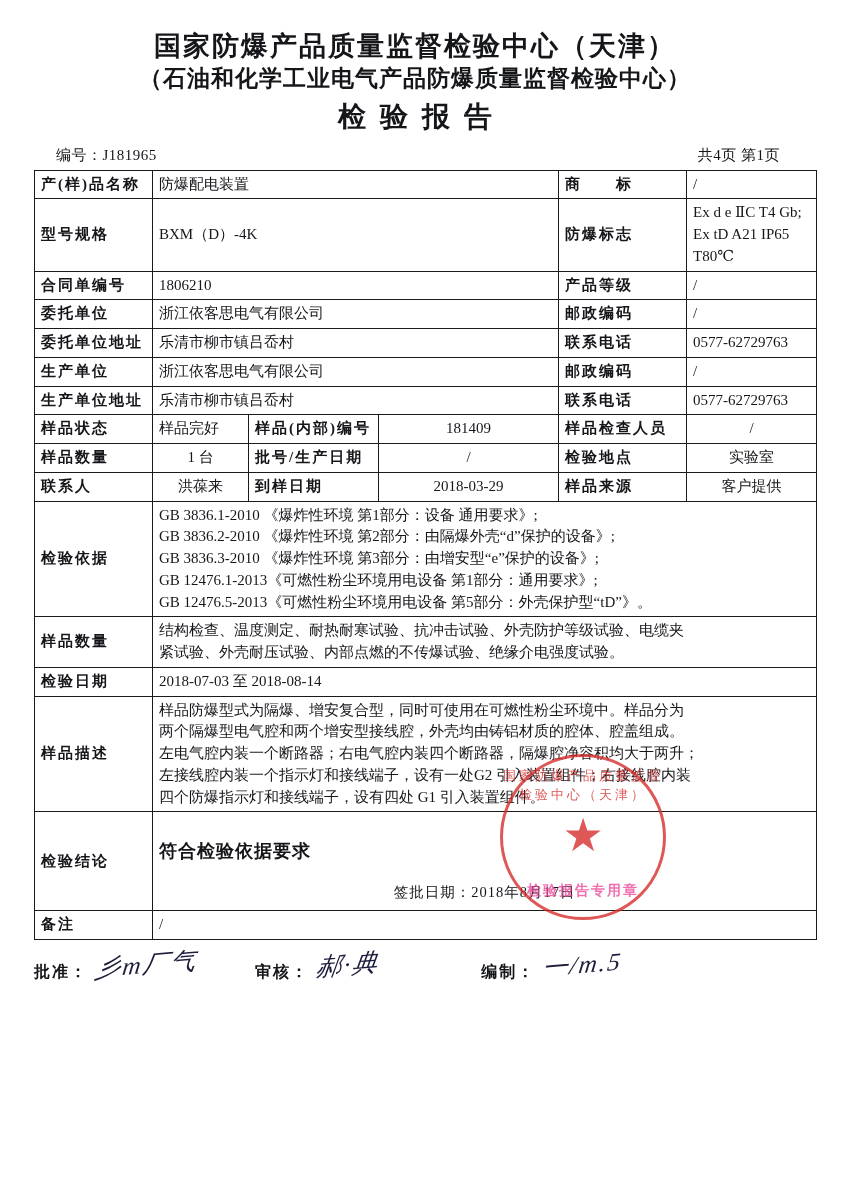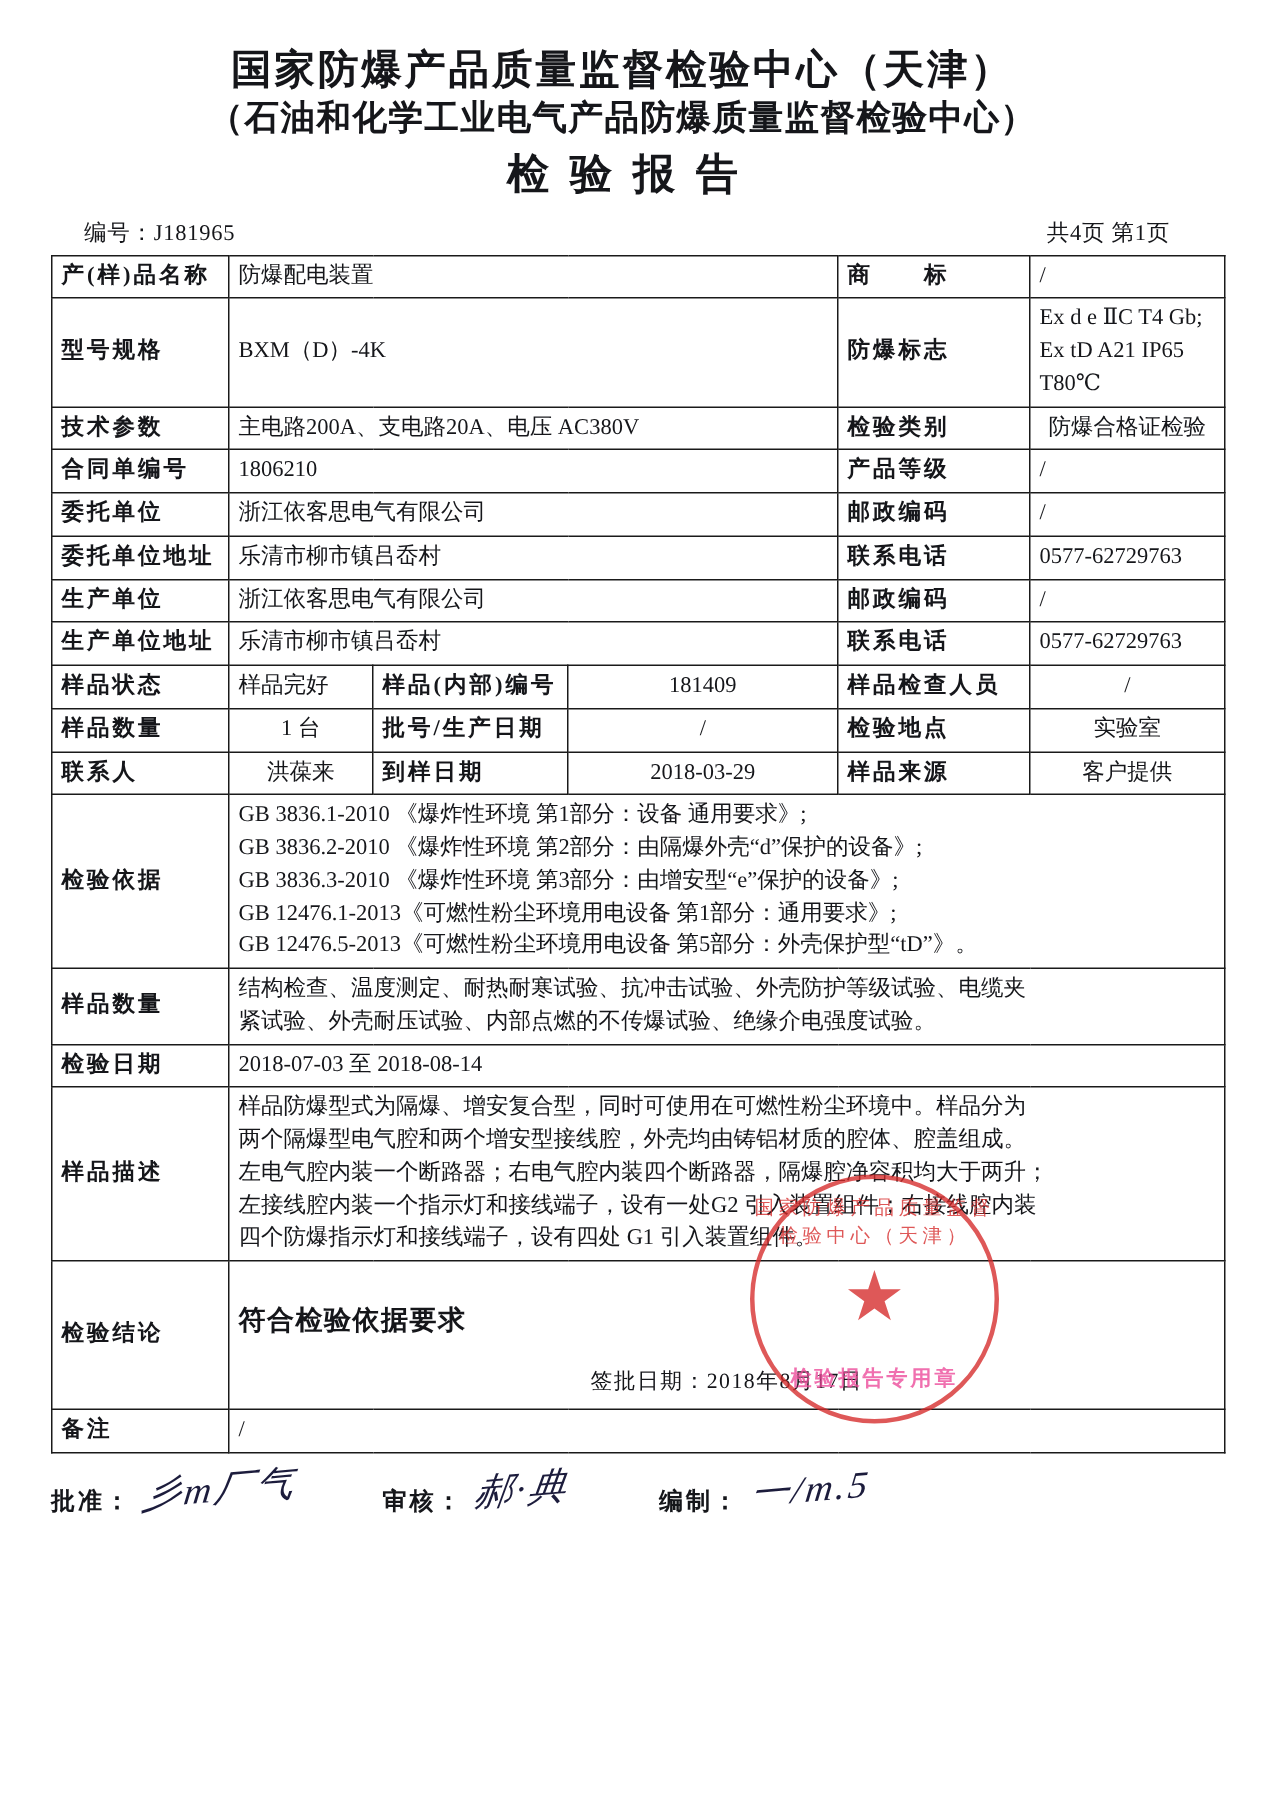--- a/index.html
+++ b/index.html
@@ -185,21 +185,21 @@
     font-family: "Liberation Serif", serif;
     font-style: italic;
     font-size: 25px;
     color: #1c1c3c;
     transform: skewX(-12deg) rotate(-5deg);
     margin-left: 8px;
     white-space: nowrap;
     line-height: 1;
   }
   .sp1 { margin-left: 58px; }
-  .sp2 { margin-left: 60px; }
+  .sp2 { margin-left: 102px; }
 </style>
 </head>
 <body>
 
 <div class="page">
 
   <div class="title-block">
     <div class="title-line-1">国家防爆产品质量监督检验中心（天津）</div>
     <div class="title-line-2">（石油和化学工业电气产品防爆质量监督检验中心）</div>
     <div class="title-line-3">检验报告</div>
@@ -231,26 +231,20 @@
     <tr>
       <td class="lbl">型号规格</td>
       <td class="val" colspan="3">BXM（D）-4K</td>
       <td class="lbl">防爆标志</td>
       <td class="val small">
         <div>Ex d e ⅡC T4 Gb;</div>
         <div>Ex tD A21 IP65 T80℃</div>
       </td>
     </tr>
 
-    <tr>
-      <td class="lbl">技术参数</td>
-      <td class="val" colspan="3">主电路200A、支电路20A、电压 AC380V</td>
-      <td class="lbl">检验类别</td>
-      <td class="val-c">防爆合格证检验</td>
-    </tr>
 
     <tr>
       <td class="lbl">合同单编号</td>
       <td class="val" colspan="3">1806210</td>
       <td class="lbl">产品等级</td>
       <td class="val">/</td>
     </tr>
 
     <tr>
       <td class="lbl">委托单位</td>

